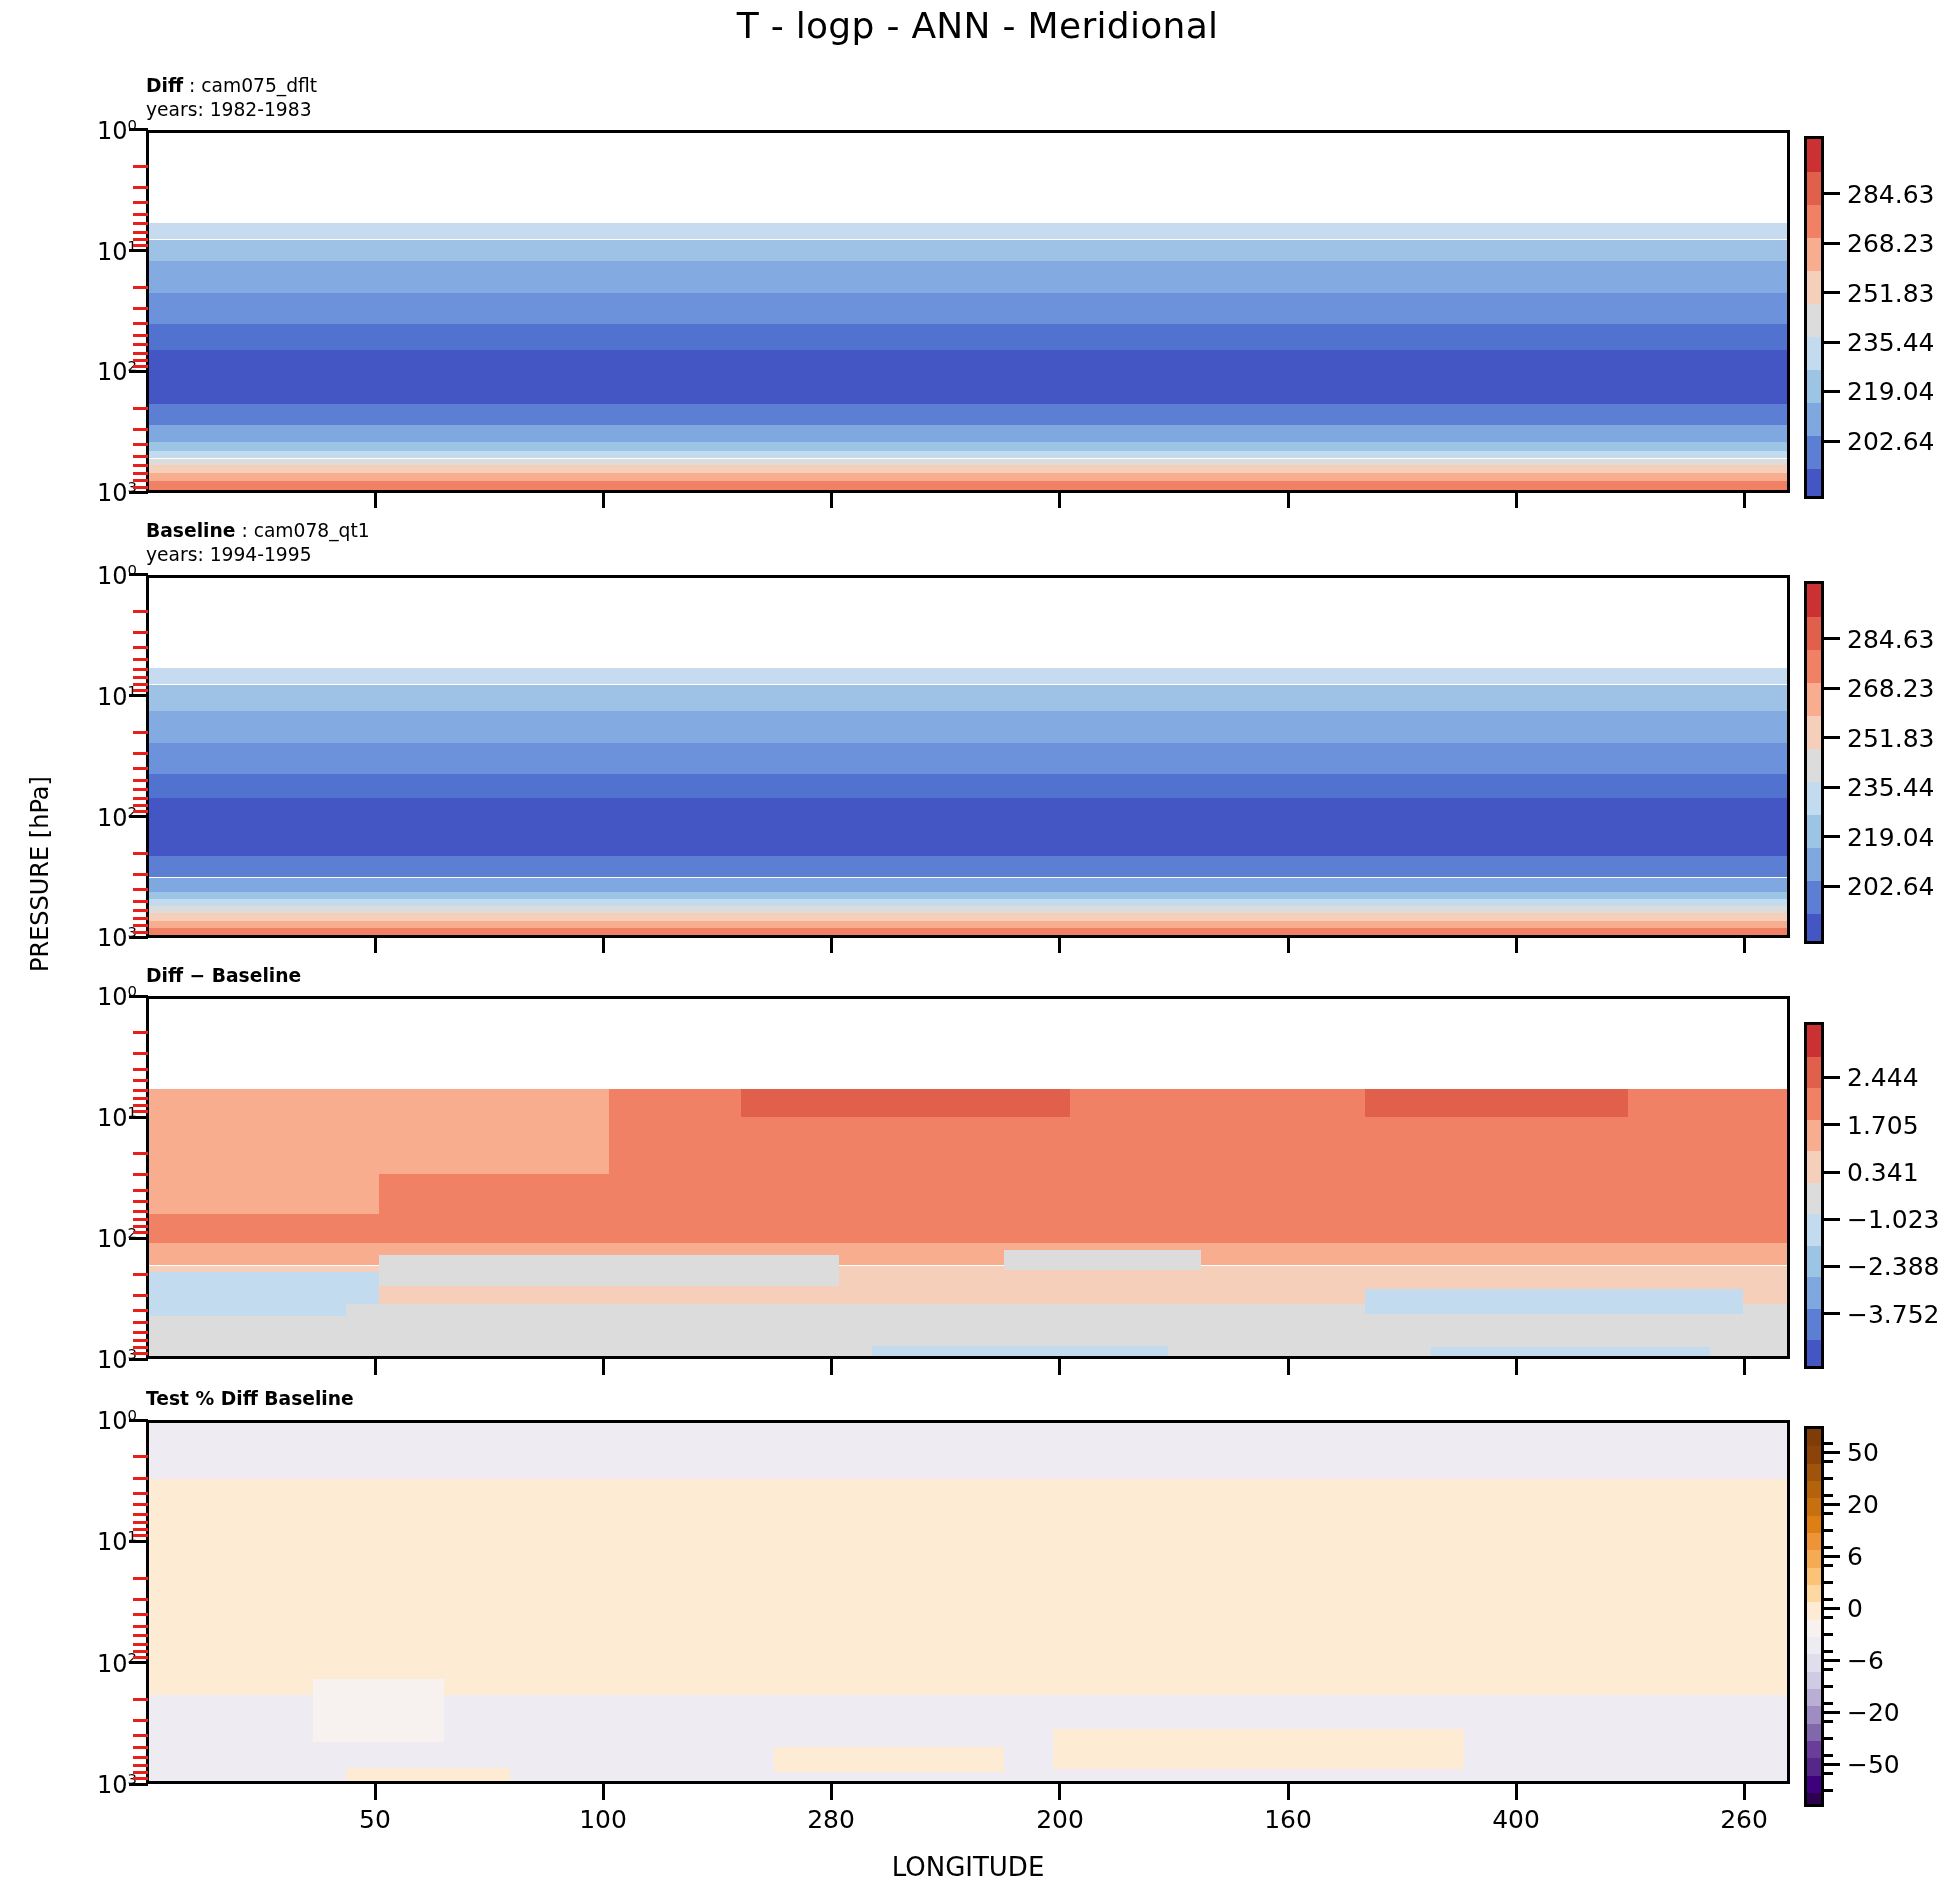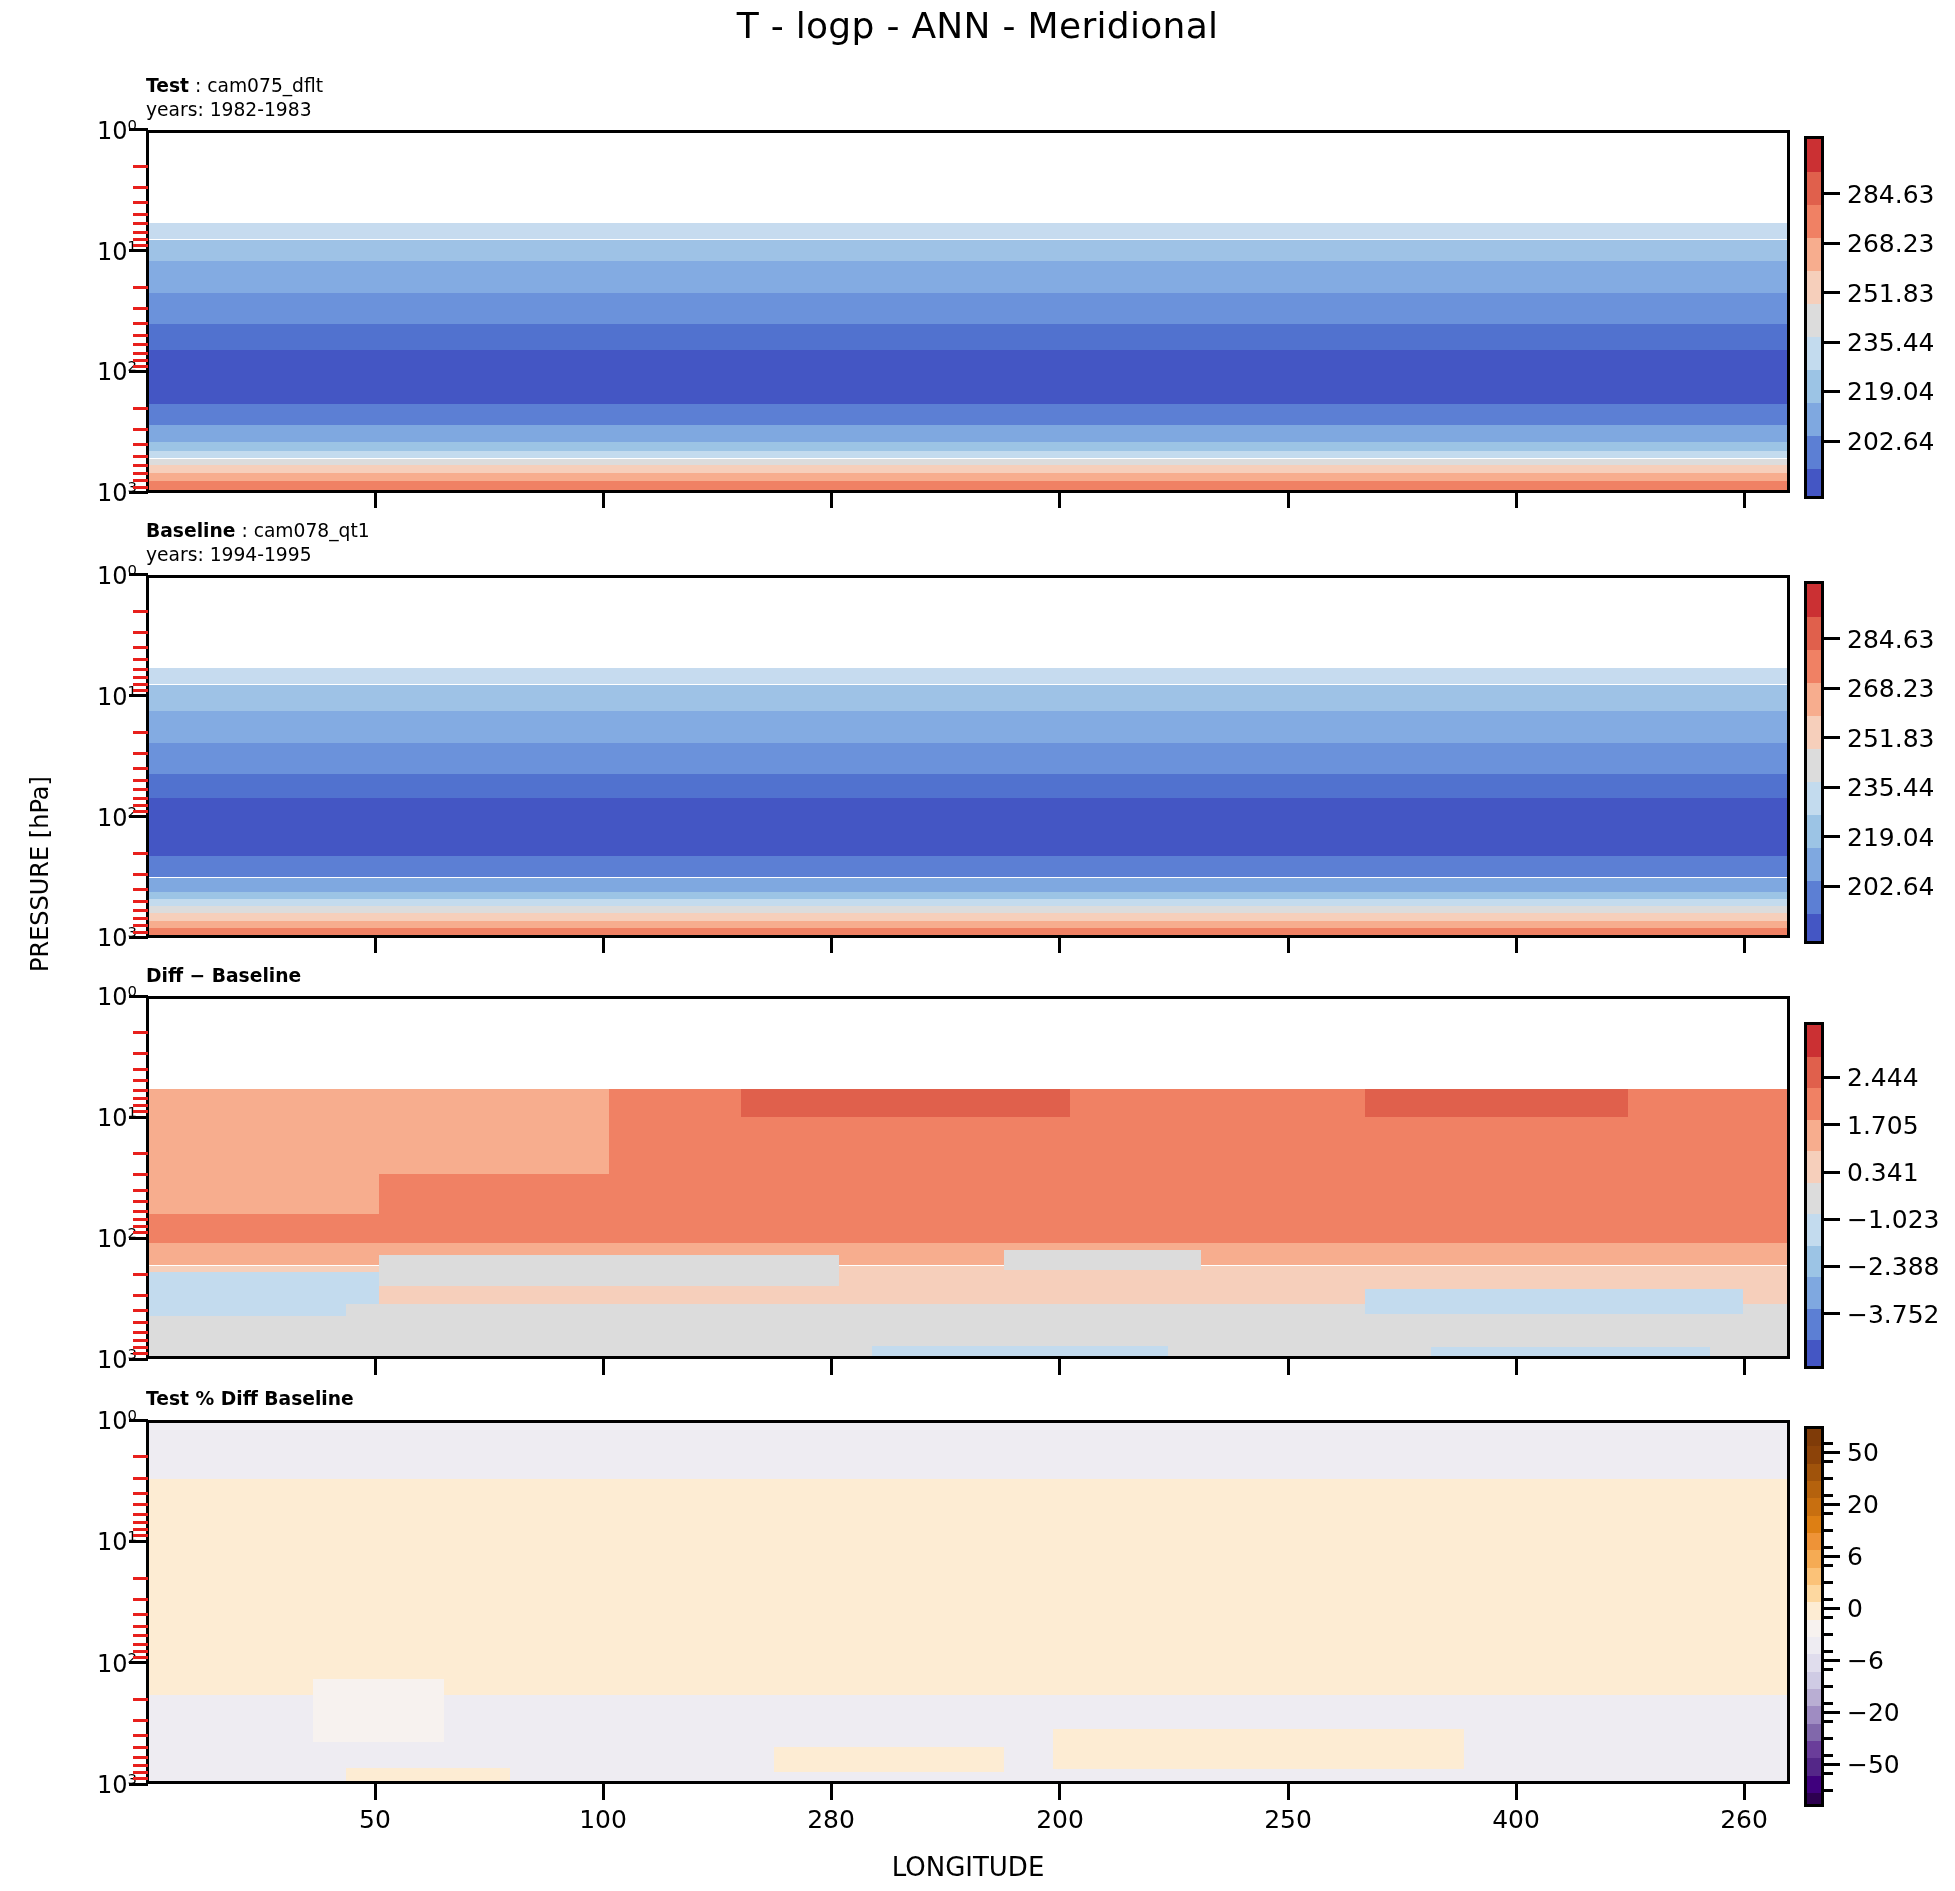--- a/index.html
+++ b/index.html
@@ -41,21 +41,21 @@
   .band{position:absolute;left:0;right:0;}
 </style>
 </head>
 <body>
 
 <div id="page-title">T - logp - ANN - Meridional</div>
 
 <div id="ylabel" style="left:26px;top:972px;">PRESSURE [hPa]</div>
 
 <div id="plot-root">
-    <div class="phead" style="left: 146px; top: 74px;"><b>Test</b><span> : cam075_dflt</span><div>years: 1982-1983</div></div>
+    <div class="phead" style="left: 146px; top: 74px;"><b>Diff</b><span> : cam075_dflt</span><div>years: 1982-1983</div></div>
     <div class="plotframe" style="left: 146px; top: 130px; width: 1644px; height: 363px;">
       <div class="plotinner">
         <div class="band" style="top: 90px; height: 16px; background: rgb(198, 219, 239);"></div>
         <div class="band" style="top: 107px; height: 22px; background: rgb(158, 194, 230);"></div>
         <div class="band" style="top: 128px; height: 32px; background: rgb(131, 171, 226);"></div>
         <div class="band" style="top: 160px; height: 31px; background: rgb(107, 146, 219);"></div>
         <div class="band" style="top: 191px; height: 26px; background: rgb(81, 114, 207);"></div>
         <div class="band" style="top: 217px; height: 54px; background: rgb(68, 86, 196);"></div>
         <div class="band" style="top: 271px; height: 21px; background: rgb(92, 127, 212);"></div>
         <div class="band" style="top: 292px; height: 17px; background: rgb(127, 168, 224);"></div>
@@ -409,18 +409,18 @@
     <div class="cbtickminor" style="left: 1824px; top: 1702px; width: 9.3px;"></div>
     <div class="cbtickminor" style="left: 1824px; top: 1720px; width: 9.3px;"></div>
     <div class="cbtickminor" style="left: 1824px; top: 1737px; width: 9.3px;"></div>
     <div class="cbtickminor" style="left: 1824px; top: 1754px; width: 9.3px;"></div>
     <div class="cbtickminor" style="left: 1824px; top: 1772px; width: 9.3px;"></div>
     <div class="cbtickminor" style="left: 1824px; top: 1789px; width: 9.3px;"></div>
     <div class="xtick" style="left: 375px; top: 1805px;">50</div>
     <div class="xtick" style="left: 603px; top: 1805px;">100</div>
     <div class="xtick" style="left: 831px; top: 1805px;">280</div>
     <div class="xtick" style="left: 1060px; top: 1805px;">200</div>
-    <div class="xtick" style="left: 1288px; top: 1805px;">250</div>
+    <div class="xtick" style="left: 1288px; top: 1805px;">160</div>
     <div class="xtick" style="left: 1516px; top: 1805px;">400</div>
     <div class="xtick" style="left: 1744px; top: 1805px;">260</div>
     <div id="xlabel" style="left: 968px; top: 1852px;">LONGITUDE</div>
   </div>
 
 
 </body></html>

